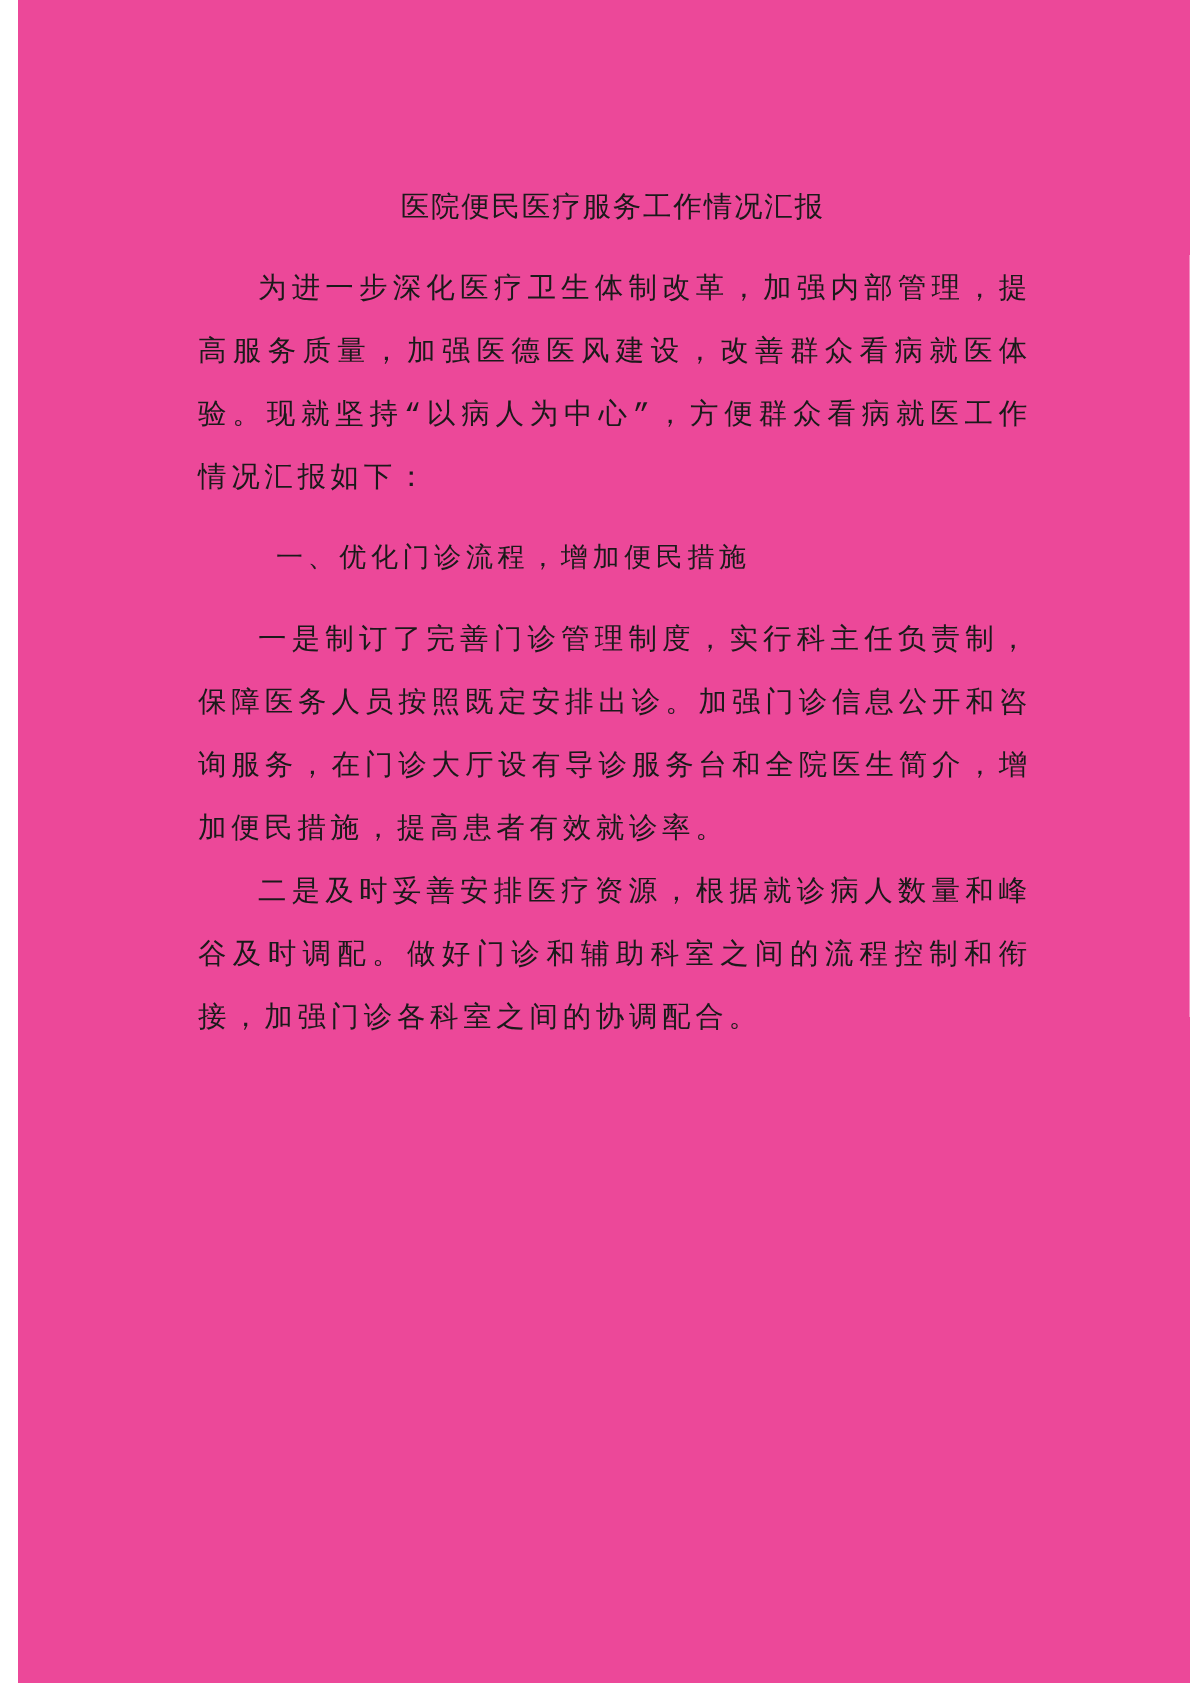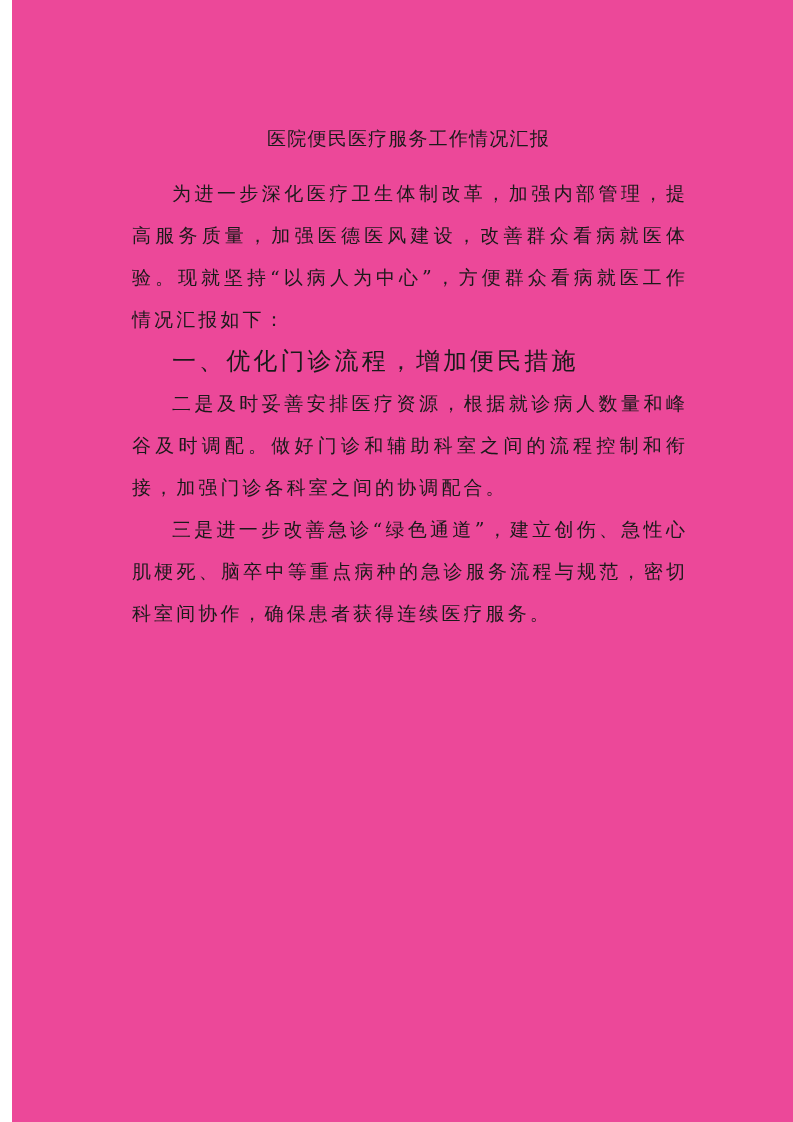--- a/index.html
+++ b/index.html
@@ -33,44 +33,45 @@
       letter-spacing: 1.2px;
       line-height: 28px;
       margin: 0;
       font-weight: normal;
     }
     .body {
       position: absolute;
       left: 120px;
       top: 172px;
       width: 556px;
+      font-family: Liberation Mono, monospace;
     }
     .para {
       margin: 0;
       font-size: 19px;
       line-height: 42px;
       letter-spacing: 3.1px;
       text-indent: 40px;
       text-align: justify;
       text-align-last: left;
       word-break: break-all;
     }
     .heading {
-      margin: 0;
-      font-size: 24px;
+      margin: 12px;
+      font-size: 18px;
       line-height: 42px;
       letter-spacing: 3.1px;
       text-indent: 40px;
     }
   </style>
 </head>
 <body>
 
 <div class="page">
   <h1 class="title">医院便民医疗服务工作情况汇报</h1>
 
   <div class="body">
     <p class="para">为进一步深化医疗卫生体制改革，加强内部管理，提高服务质量，加强医德医风建设，改善群众看病就医体验。现就坚持“以病人为中心”，方便群众看病就医工作情况汇报如下：</p>
     <p class="heading">一、优化门诊流程，增加便民措施</p>
+    <p class="para">一是制订了完善门诊管理制度，实行科主任负责制，保障医务人员按照既定安排出诊。加强门诊信息公开和咨询服务，在门诊大厅设有导诊服务台和全院医生简介，增加便民措施，提高患者有效就诊率。</p>
     <p class="para">二是及时妥善安排医疗资源，根据就诊病人数量和峰谷及时调配。做好门诊和辅助科室之间的流程控制和衔接，加强门诊各科室之间的协调配合。</p>
-    <p class="para">三是进一步改善急诊“绿色通道”，建立创伤、急性心肌梗死、脑卒中等重点病种的急诊服务流程与规范，密切科室间协作，确保患者获得连续医疗服务。</p>
   </div>
 </div>
 
 </body></html>

